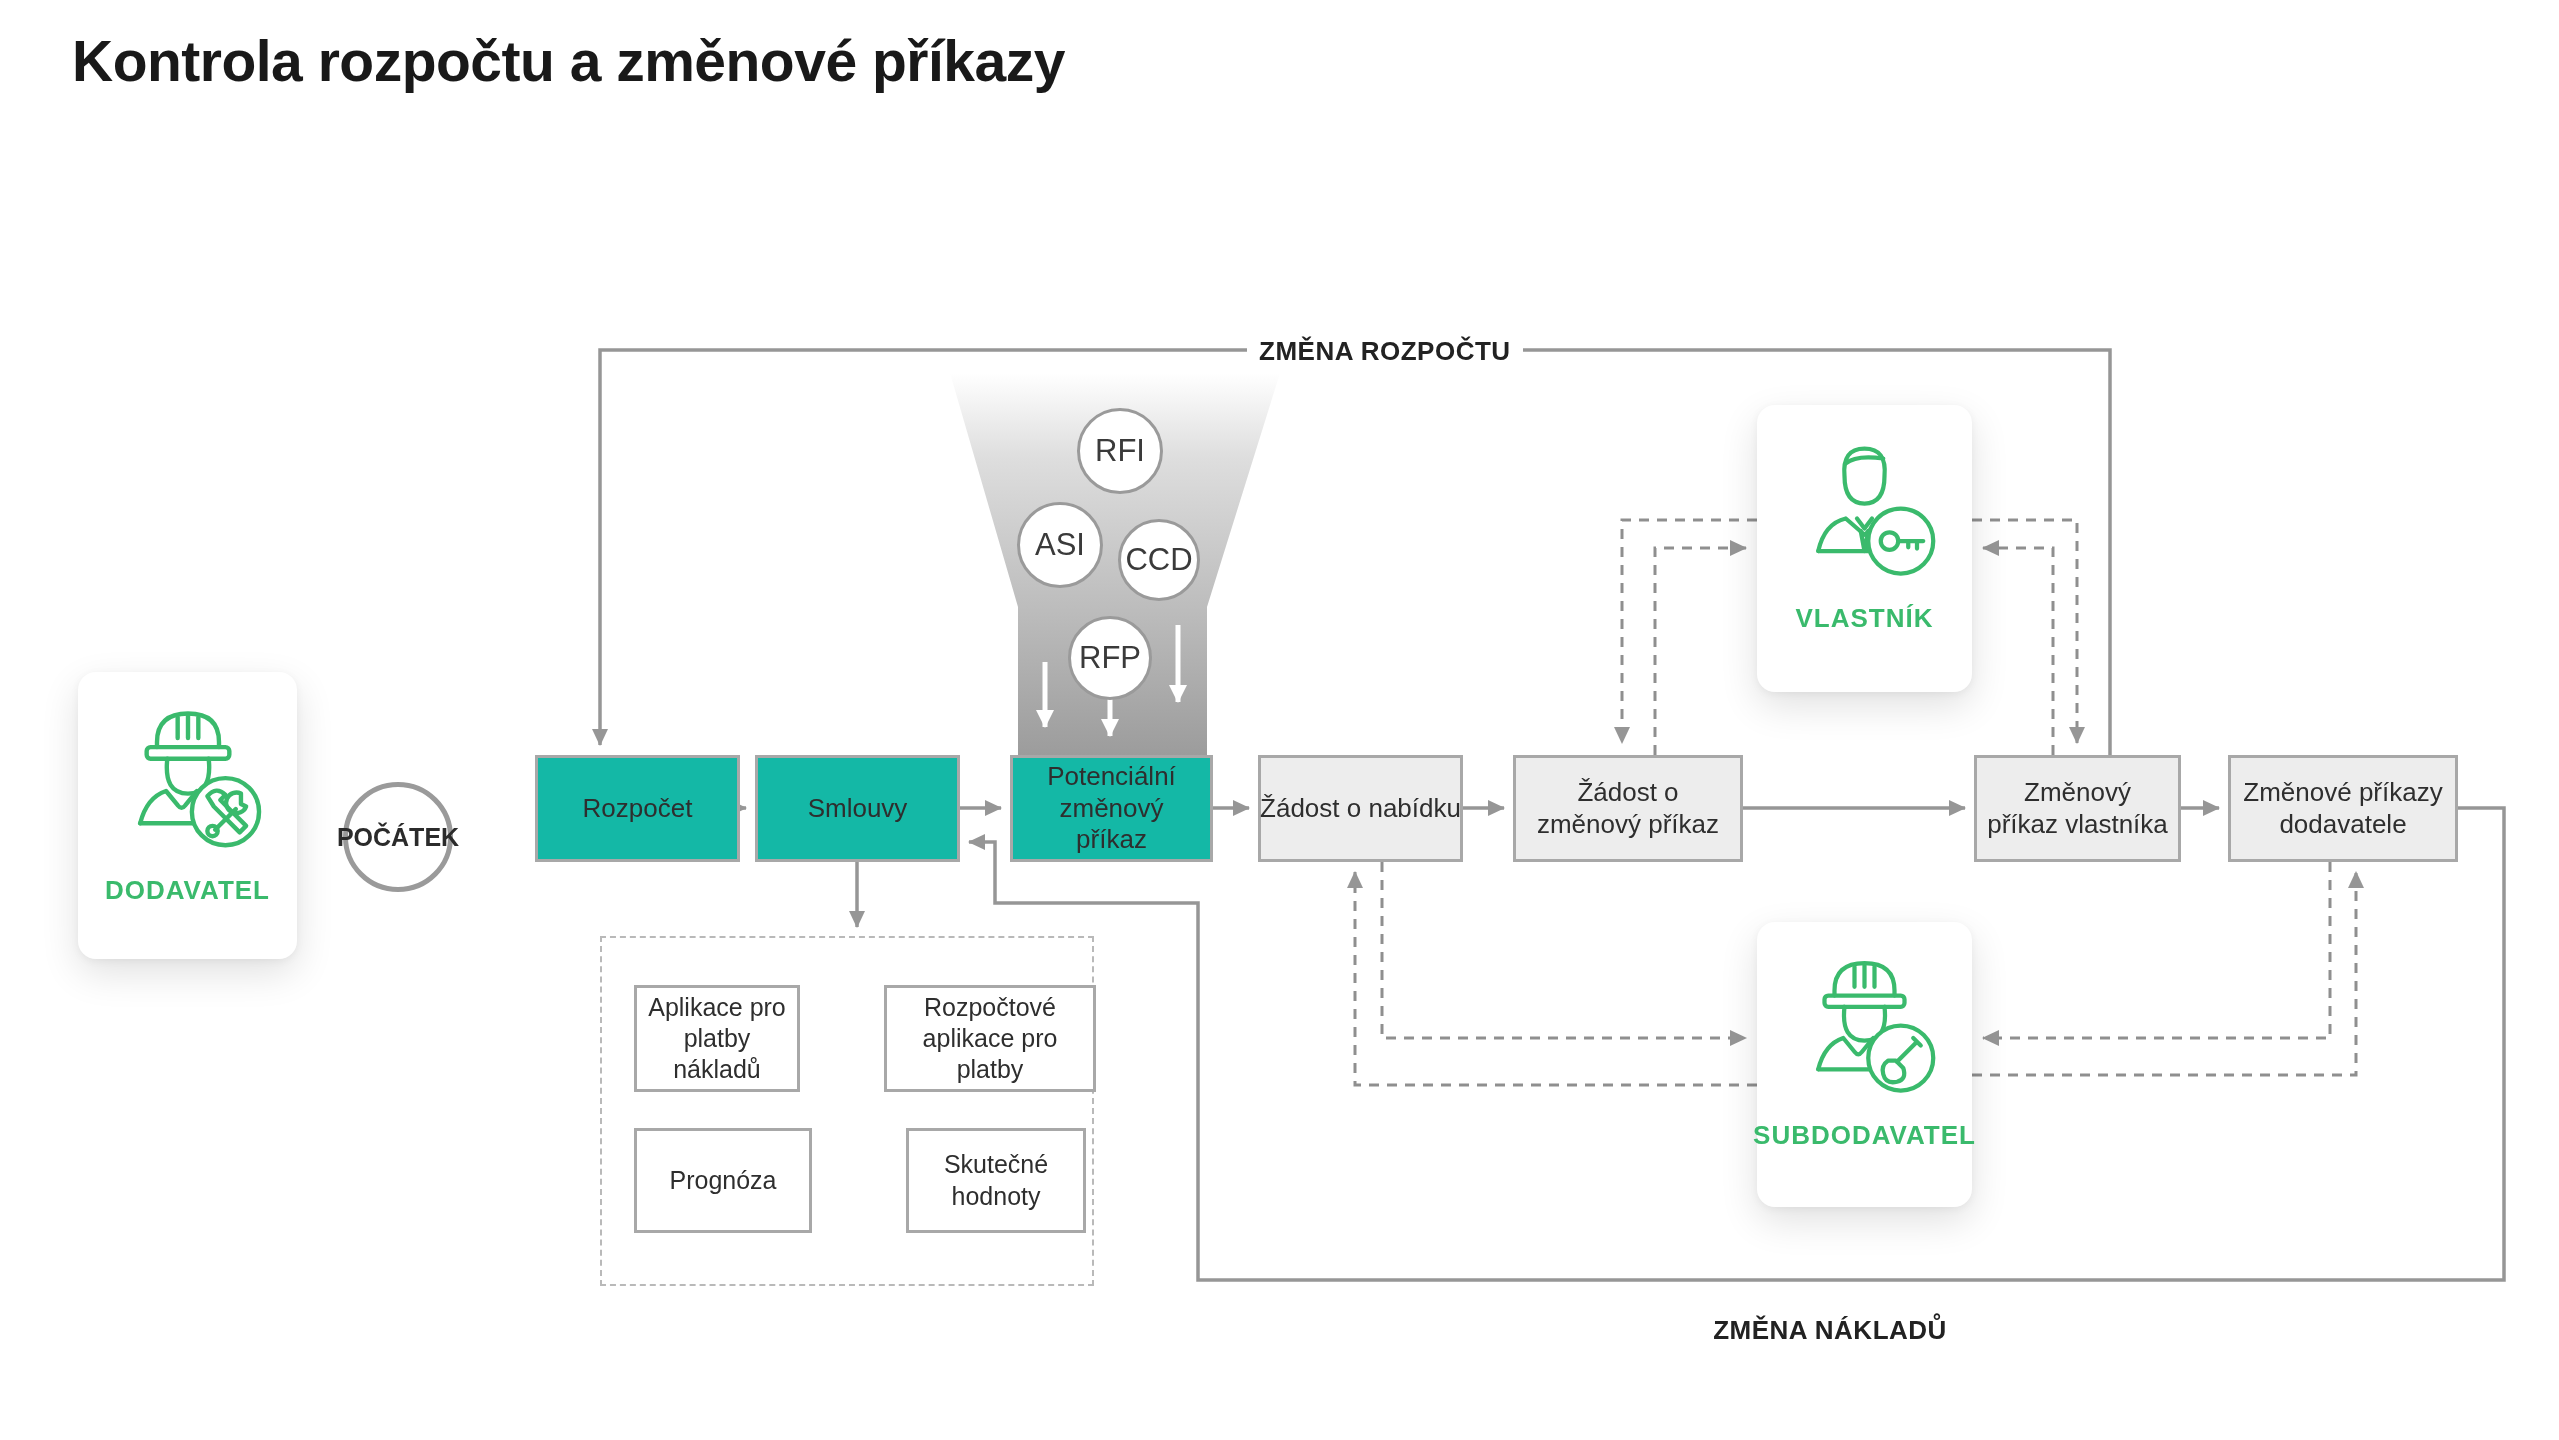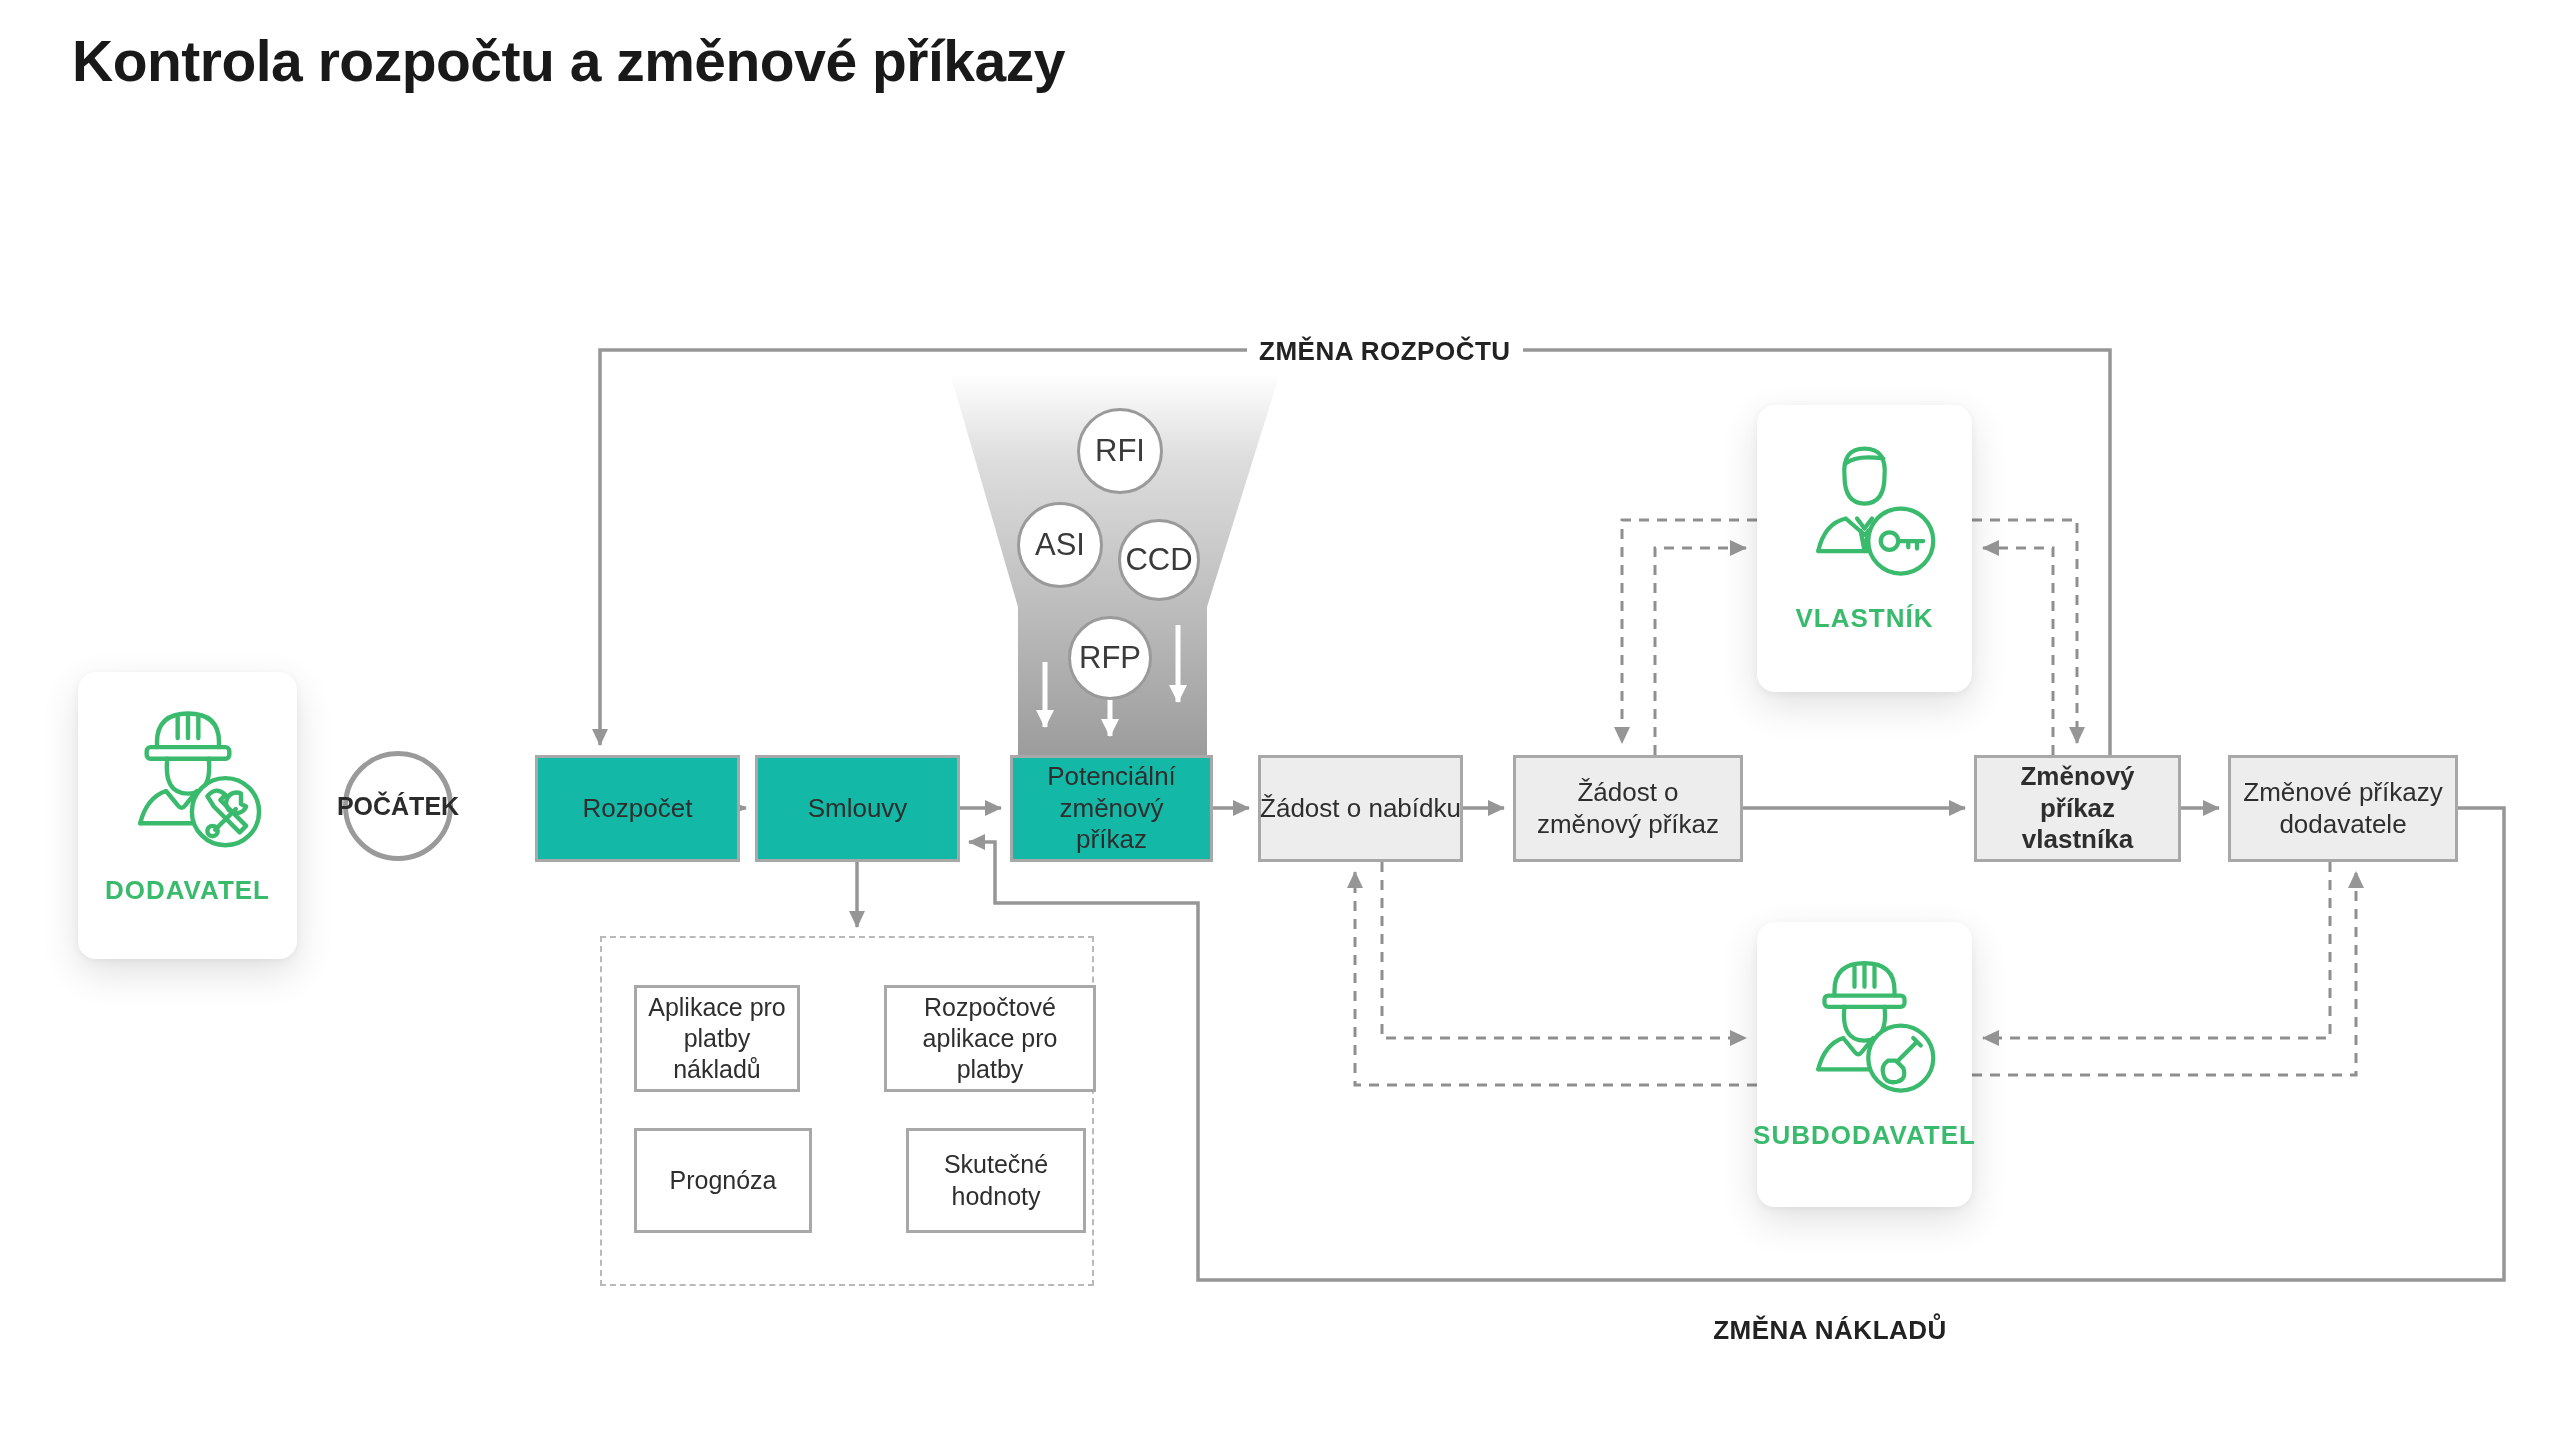--- a/index.html
+++ b/index.html
@@ -134,28 +134,28 @@
       <path d="M28 97 q5 -20 20 -25 l9 11 q3 4 6 0 l9 -11 q8 3 12 8"></path>
       <path d="M28 97 h44"></path>
       <circle cx="94" cy="88" r="26" fill="#fff"></circle>
       <path d="M104 72 l6 6 m-3 -3 l-16 16"></path>
       <path d="M90 90 l6 6 q3 9 -5 11 q-9 2 -11 -6 q-2 -7 4 -11 z"></path>
     </svg>
   </span>
   <span class="clabel">SUBDODAVATEL</span>
 </div>
 
-<div class="startcircle abs" style="left:343px;top:751px;">POČÁTEK</div>
+<div class="startcircle abs" style="left:343px;top:782px;">POČÁTEK</div>
 
 <div class="fbox abs" style="left:498px;top:755px;width:205px;height:107px;margin-left:37px;">Rozpočet</div>
 <div class="fbox abs" style="left:755px;top:755px;width:205px;height:107px;">Smlouvy</div>
 <div class="fbox abs" style="left:1010px;top:755px;width:203px;height:107px;">Potenciální změnový příkaz</div>
 <div class="fbox gray nowrap abs" style="left:1258px;top:755px;width:205px;height:107px;">Žádost o nabídku</div>
 <div class="fbox gray abs" style="left:1513px;top:755px;width:230px;height:107px;">Žádost o změnový příkaz</div>
-<div class="fbox gray abs" style="left:1974px;top:755px;width:207px;height:107px;font-weight:bold;">Změnový příkaz vlastníka</div>
+<div class="fbox gray abs" style="left:1974px;top:755px;width:207px;height:107px;">Změnový příkaz vlastníka</div>
 <div class="fbox gray abs" style="left:2228px;top:755px;width:230px;height:107px;">Změnové příkazy dodavatele</div>
 
 <div class="fcircle abs" style="left:1077px;top:408px;width:80px;height:80px;text-align:right;">RFI</div>
 <div class="fcircle abs" style="left:1017px;top:502px;width:80px;height:80px;">ASI</div>
 <div class="fcircle abs" style="left:1118px;top:519px;width:76px;height:76px;">CCD</div>
 <div class="fcircle abs" style="left:1068px;top:616px;width:78px;height:78px;">RFP</div>
 
 <div class="pathlabel abs" id="budget-label" style="left:1247px;top:332px;">ZMĚNA ROZPOČTU</div>
 <div class="pathlabel abs" style="left:1695px;top:1315px;width:270px;">ZMĚNA NÁKLADŮ</div>
 

